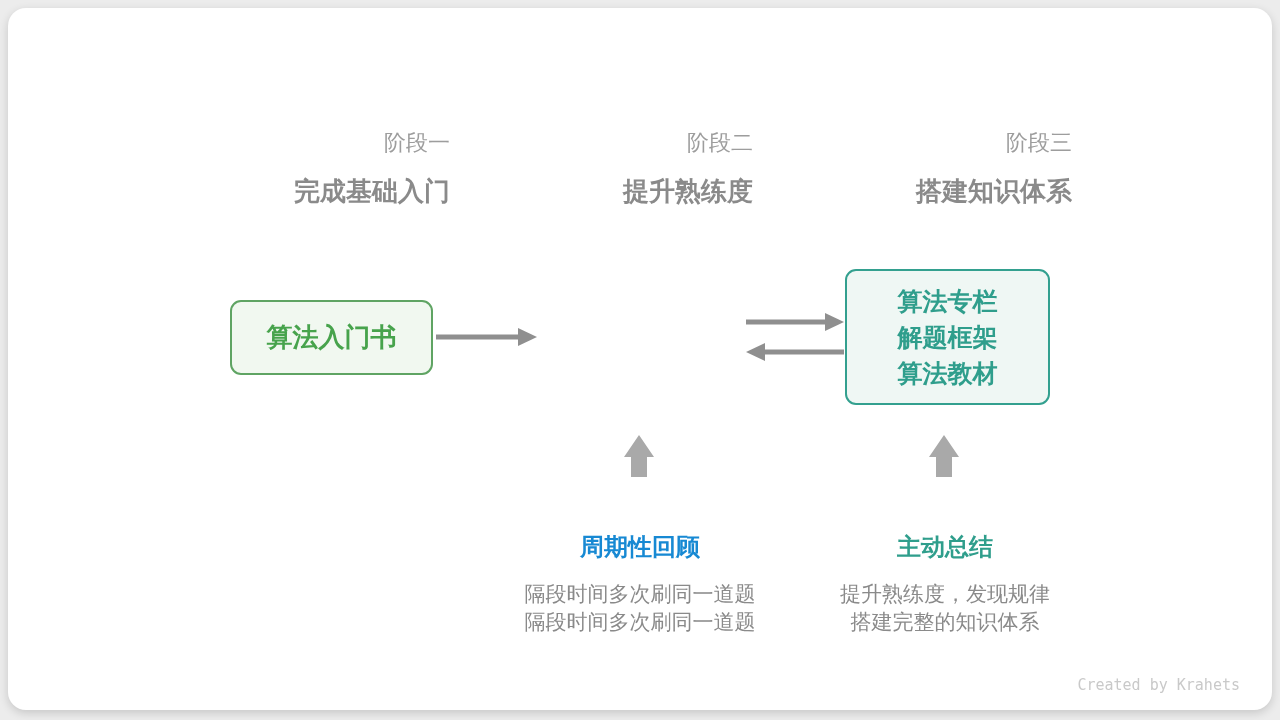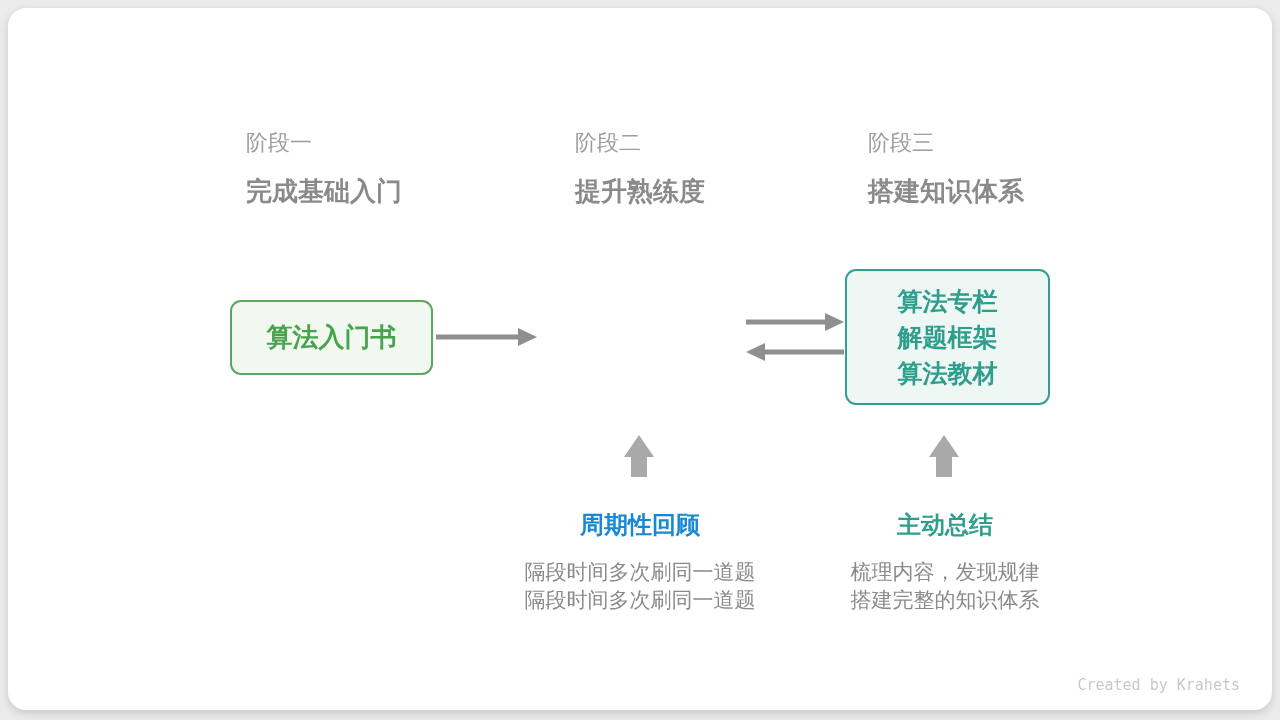--- a/index.html
+++ b/index.html
@@ -10,42 +10,42 @@
     overflow:hidden;
   }
   .canvas{position:relative;width:1280px;height:720px;}
   .card{
     position:absolute;left:8px;top:8px;right:8px;bottom:10px;
     background:var(--card,#ffffff);
     border-radius:18px;
     box-shadow:0 3px 10px rgba(0,0,0,0.16);
   }
   
-  .stage{position:absolute;top:128px;transform:translateX(-50%);text-align:left;white-space:nowrap;}
+  .stage{position:absolute;top:128px;transform:translateX(-50%);text-align:right;white-space:nowrap;margin-left:48px;}
   .stage .phase{font-size:22px;color:var(--stage-label,#9d9d9d);}
   .stage .subtitle{margin-top:16px;font-size:26px;font-weight:bold;color:var(--stage-subtitle,#8a8a8a);}
   
   .node{
     position:absolute;box-sizing:border-box;
     border:2px solid;border-radius:11px;
     display:flex;align-items:center;justify-content:center;
     font-weight:bold;font-size:26px;text-align:center;white-space:nowrap;
   }
   .node-green{left:230px;top:300px;width:203px;height:75px;
     border-color:var(--green-border,#5fa463);background:var(--green-fill,#f1f8f0);color:var(--green-text,#47a34c);}
   .node-blue{left:538px;top:302px;width:205px;height:73px;
     border-color:var(--blue-border,#1e88d2);background:var(--blue-fill,#ecf5fc);color:var(--blue-text,#1789d3);}
   .node-teal{left:845px;top:269px;width:205px;height:136px;flex-direction:column;
     border-color:var(--teal-border,#33a08f);background:var(--teal-fill,#eff7f4);color:var(--teal-text,#2f9e8c);
     font-size:25px;line-height:36px;}
   
   .arrow-layer{position:absolute;left:0;top:0;width:1280px;height:720px;pointer-events:none;}
   
   .annotation{position:absolute;top:509px;transform:translateX(-50%);text-align:center;white-space:nowrap;}
-  .ann-title{font-size:24px;font-weight:bold;}
+  .ann-title{font-size:24px;font-weight:bold;margin-top:22px;}
   .ann-title.blue{color:var(--blue-text,#1789d3);}
   .ann-title.teal{color:var(--teal-text,#2f9e8c);}
   .ann-desc{margin-top:17px;font-size:21px;line-height:28px;color:var(--description,#8a8a8a);}
   
   .credit{
     position:absolute;right:40px;top:676px;
     font-family:"DejaVu Sans Mono","Liberation Mono",monospace;
     font-size:15px;color:var(--credit,#c9c9c9);white-space:nowrap;
   }
 </style>
@@ -101,19 +101,19 @@
   <div class="annotation" style="left:640px;">
     <div class="ann-title blue">周期性回顾</div>
     <div class="ann-desc">
       <div>隔段时间多次刷同一道题</div>
       <div>隔段时间多次刷同一道题</div>
     </div>
   </div>
   <div class="annotation" style="left:945px;">
     <div class="ann-title teal">主动总结</div>
     <div class="ann-desc">
-      <div>梳理内容，发现规律</div>
+      <div>提升熟练度，发现规律</div>
       <div>搭建完整的知识体系</div>
     </div>
   </div>
 
   <div class="credit">Created by Krahets</div>
 </div>
 
 </body></html>

